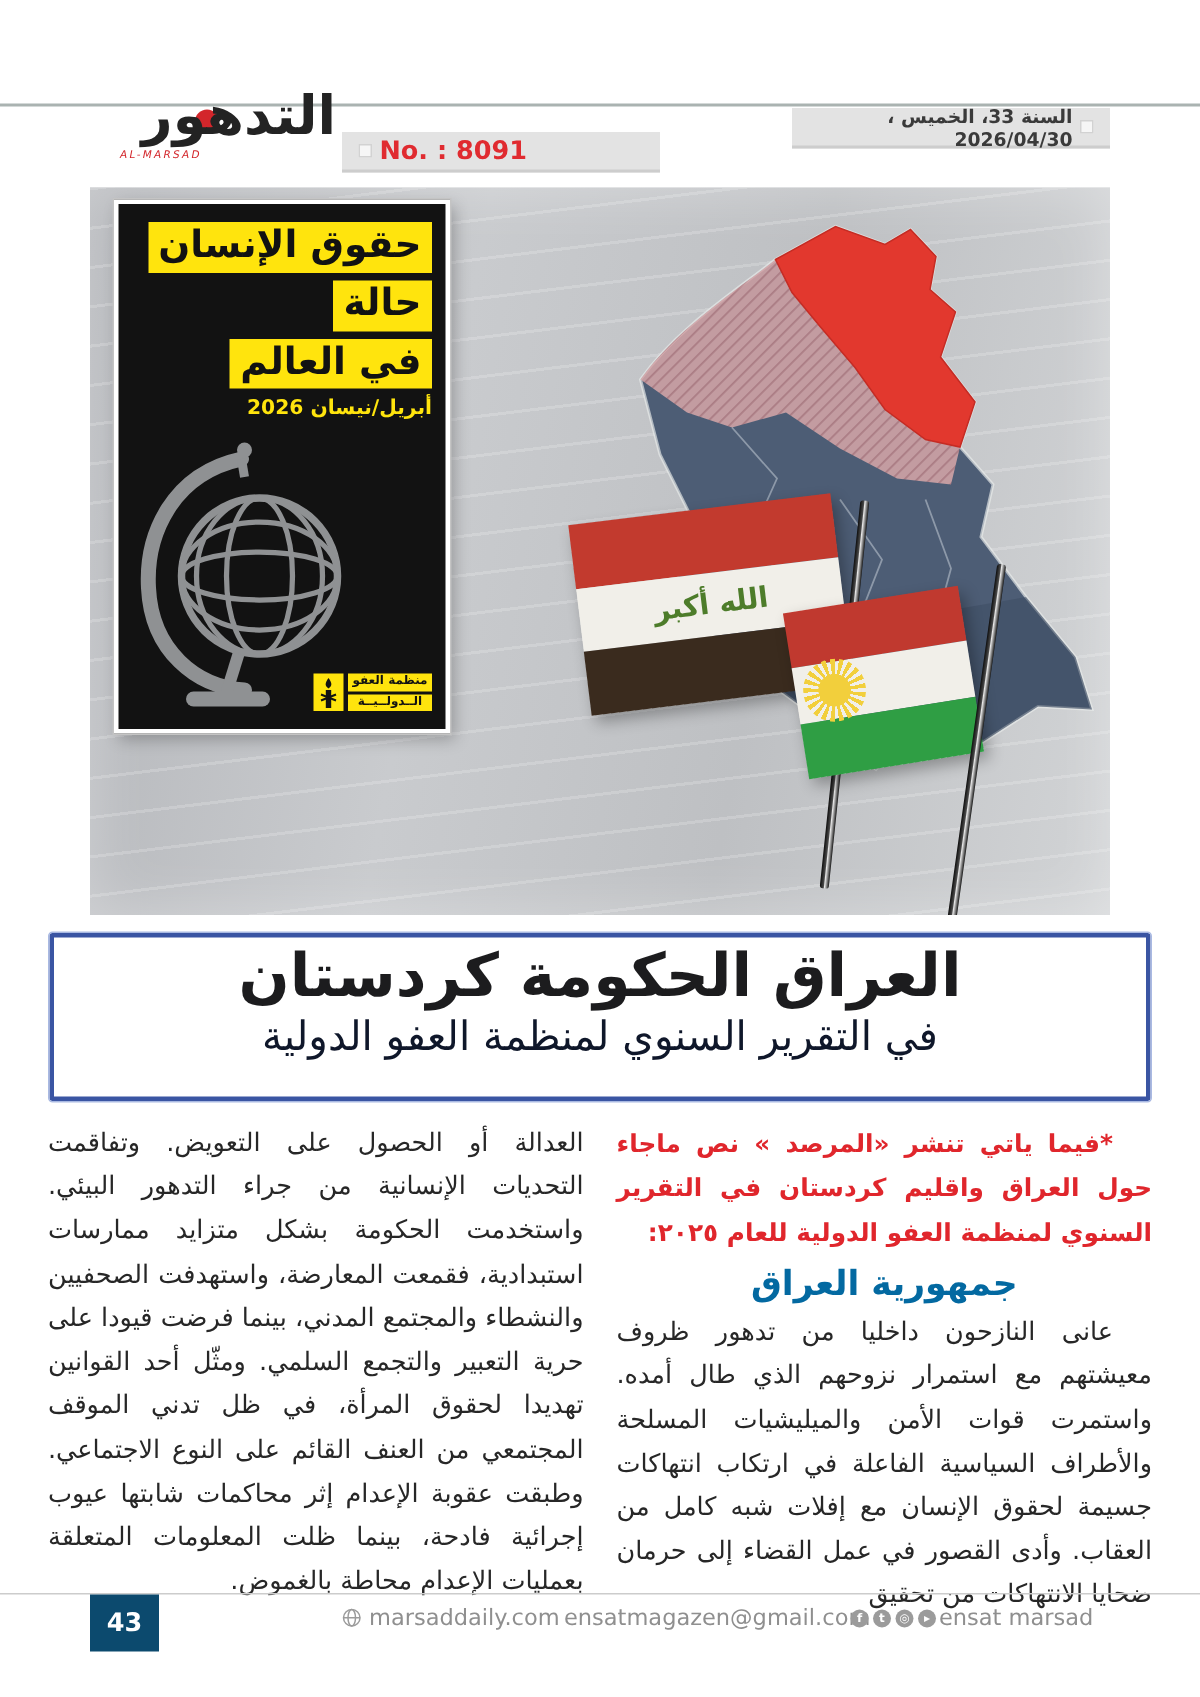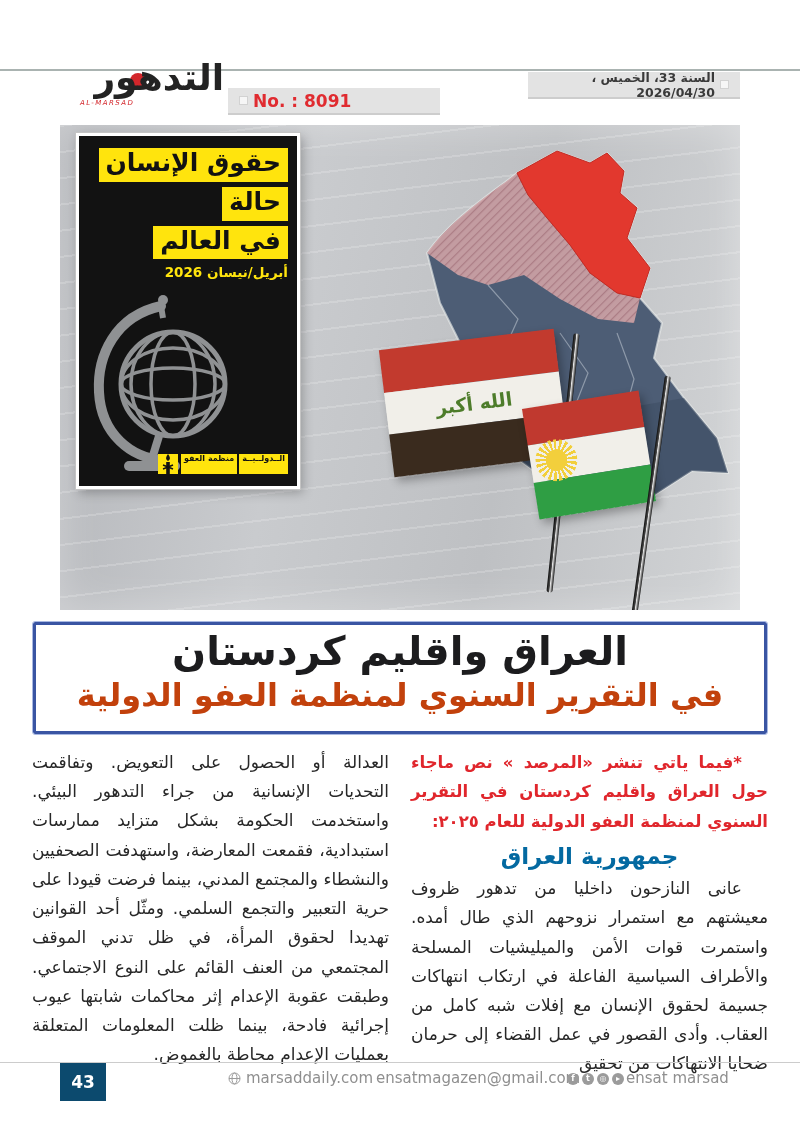--- a/index.html
+++ b/index.html
@@ -56,30 +56,30 @@
           box-shadow:0 0 0 1px #c4c4c4, 3px 4px 10px rgba(0,0,0,.25); }
   .book-titles { position:absolute; top:12px; right:9px; direction:rtl; text-align:right; }
   .title-row { text-align:right; margin-bottom:5px; }
   .title-chip { display:inline-block; background:#ffe40d; color:#121212; font-weight:bold;
                 font-size:25px; line-height:1.15; padding:1px 7px 4px; }
   .book-subtitle { color:#ffe40d; font-weight:bold; font-size:13.5px; direction:rtl;
                    text-align:right; margin-top:3px; padding-left:2px; }
   .globe-svg { position:absolute; left:2px; bottom:4px; }
   .amnesty { position:absolute; right:9px; bottom:12px; display:flex; gap:3px; align-items:stretch; }
   .amnesty-candle { width:20px; background:#ffe40d; display:flex; align-items:center; justify-content:center; }
-  .amnesty-text { display:flex; flex-direction:row; gap:2px; justify-content:space-between; }
+  .amnesty-text { display:flex; flex-direction:column; gap:2px; justify-content:space-between; }
   .amnesty-line { background:#ffe40d; color:#121212; font-size:8px; font-weight:bold;
                   padding:0 3px 1px; direction:rtl; text-align:center; line-height:1.3; }
 
   
   .headline-box { position:absolute; left:33px; top:622px; width:734px; height:112px; background:#fff;
                   border:3px solid #3a55a3; outline:1px solid #a9b9e2; border-radius:2px;
                   box-sizing:border-box; text-align:center; direction:rtl; }
   .headline-1 { font-size:40px; font-weight:bold; color:#1c1c1e; line-height:1.25; margin-top:1px; }
-  .headline-2 { font-size:32px; font-weight:bold; color:#c2410c; line-height:1.2; }
+  .headline-2 { font-size:27px; font-weight:normal; color:#0f172a; line-height:1.2; }
 
   
   .columns { position:absolute; left:32px; top:748px; width:736px; display:flex; gap:22px; direction:rtl; }
   .col { flex:1; min-width:0; }
   .intro { color:#e0262c; font-weight:bold; font-size:16.5px; line-height:1.78; text-align:justify;
            margin:0; text-indent:26px; direction:rtl; }
   .subhead { color:#0369a1; font-weight:bold; font-size:23px; text-align:center; margin:7px 0 5px; }
   .bodytext { color:#272727; font-size:17px; line-height:1.72; text-align:justify; margin:0; direction:rtl; }
   .indent { text-indent:26px; }
 
@@ -192,21 +192,21 @@
         </div>
         <div class="amnesty-text">
           <div class="amnesty-line">منظمة العفو</div>
           <div class="amnesty-line">الــدولــيــة</div>
         </div>
       </div>
     </div>
   </div>
 
   <div class="headline-box">
-    <div class="headline-1">العراق واقليم كردستان</div>
+    <div class="headline-1">العراق الحكومة كردستان</div>
     <div class="headline-2">في التقرير السنوي لمنظمة العفو الدولية</div>
   </div>
 
   <main class="columns">
     <div class="col">
       <p class="intro">*فيما ياتي تنشر «المرصد » نص ماجاء حول العراق واقليم كردستان في التقرير السنوي لمنظمة العفو الدولية للعام ٢٠٢٥:</p>
       <h3 class="subhead">جمهورية العراق</h3>
       <p class="bodytext indent">عانى النازحون داخليا من تدهور ظروف معيشتهم مع استمرار نزوحهم الذي طال أمده. واستمرت قوات الأمن والميليشيات المسلحة والأطراف السياسية الفاعلة في ارتكاب انتهاكات جسيمة لحقوق الإنسان مع إفلات شبه كامل من العقاب. وأدى القصور في عمل القضاء إلى حرمان ضحايا الانتهاكات من تحقيق</p>
     </div>
     <div class="col">

